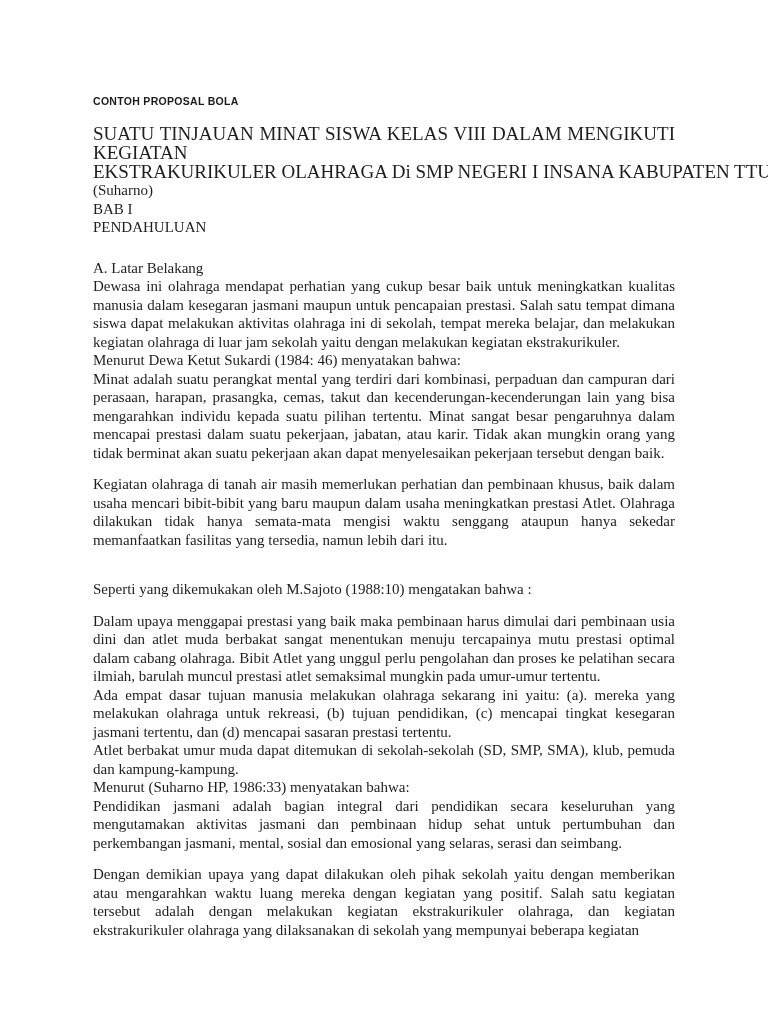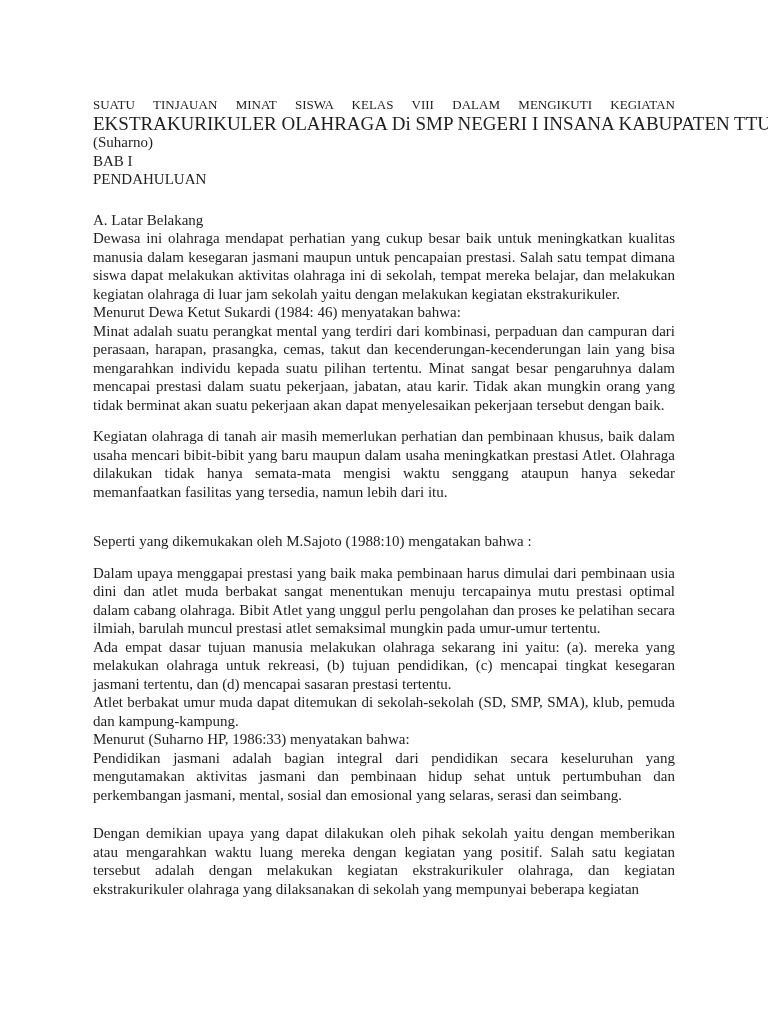--- a/index.html
+++ b/index.html
@@ -34,21 +34,21 @@
   .kicker {
     font-family: "Liberation Sans", "DejaVu Sans", sans-serif;
     font-weight: 700;
     font-size: 10.5px;
     line-height: 12px;
     letter-spacing: 0.3px;
     color: #1a1a1a;
     margin-bottom: 17px;
   }
   .title-line1 {
-    font-size: 13px;
+    font-size: 19px;
     line-height: 19px;
     text-align: justify;
     text-align-last: justify;
     word-spacing: 1px;
   }
   .title-line2 {
     font-size: 19px;
     line-height: 19px;
     white-space: nowrap;
   }
@@ -58,29 +58,30 @@
   .para {
     margin: 0;
     text-align: justify;
   }
   .single-line {
     margin: 0;
     text-align: left;
   }
   .mt-heading { margin-top: 22px; }
   .mt-blank1  { margin-top: 13px; }
-  .mt-blank1b { margin-top: 20px; }
+  .mt-blank1b { margin-top: 13px; }
   .mt-blank2  { margin-top: 31px; }
 </style>
 </head>
 <body>
 
 <div class="page">
   <div class="content">
 
+    <div class="kicker">CONTOH PROPOSAL BOLA</div>
 
     <div>
       <div class="title-line1">SUATU TINJAUAN MINAT SISWA KELAS VIII DALAM MENGIKUTI KEGIATAN</div>
       <div class="title-line2">EKSTRAKURIKULER OLAHRAGA Di SMP NEGERI I INSANA KABUPATEN TTU".</div>
     </div>
 
     <div class="line">(Suharno)</div>
     <div class="line">BAB I</div>
     <div class="line">PENDAHULUAN</div>
 

